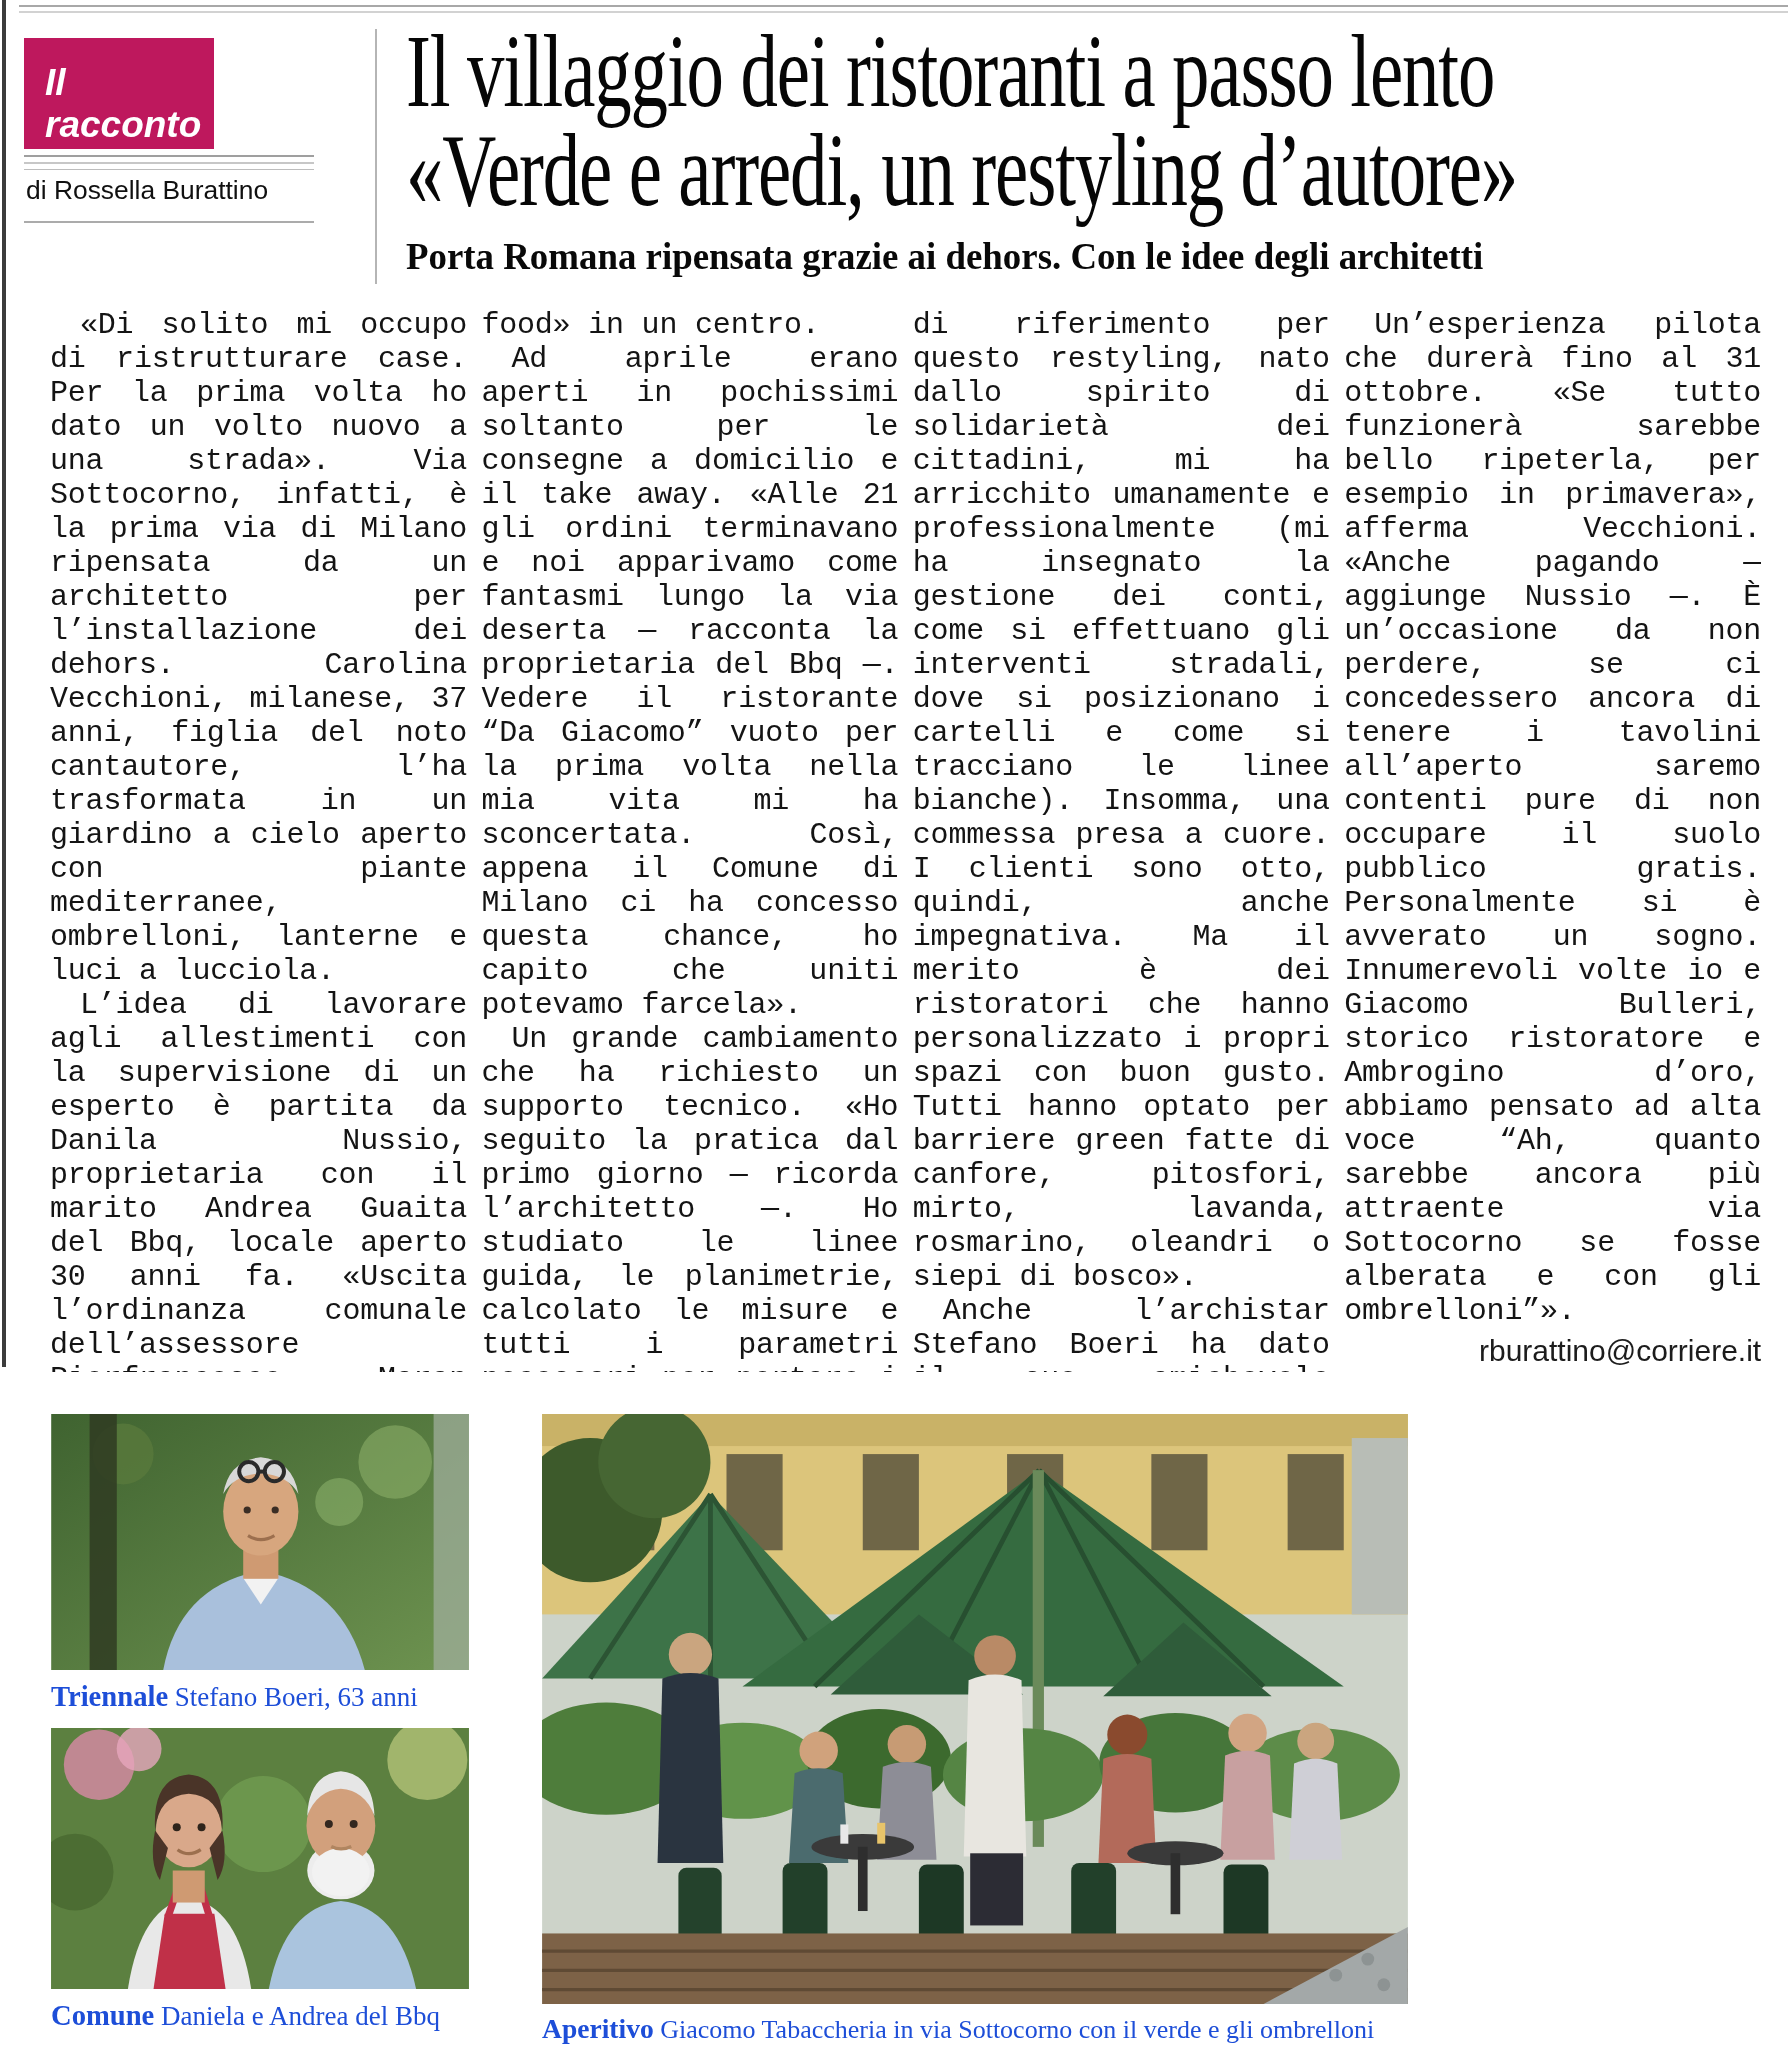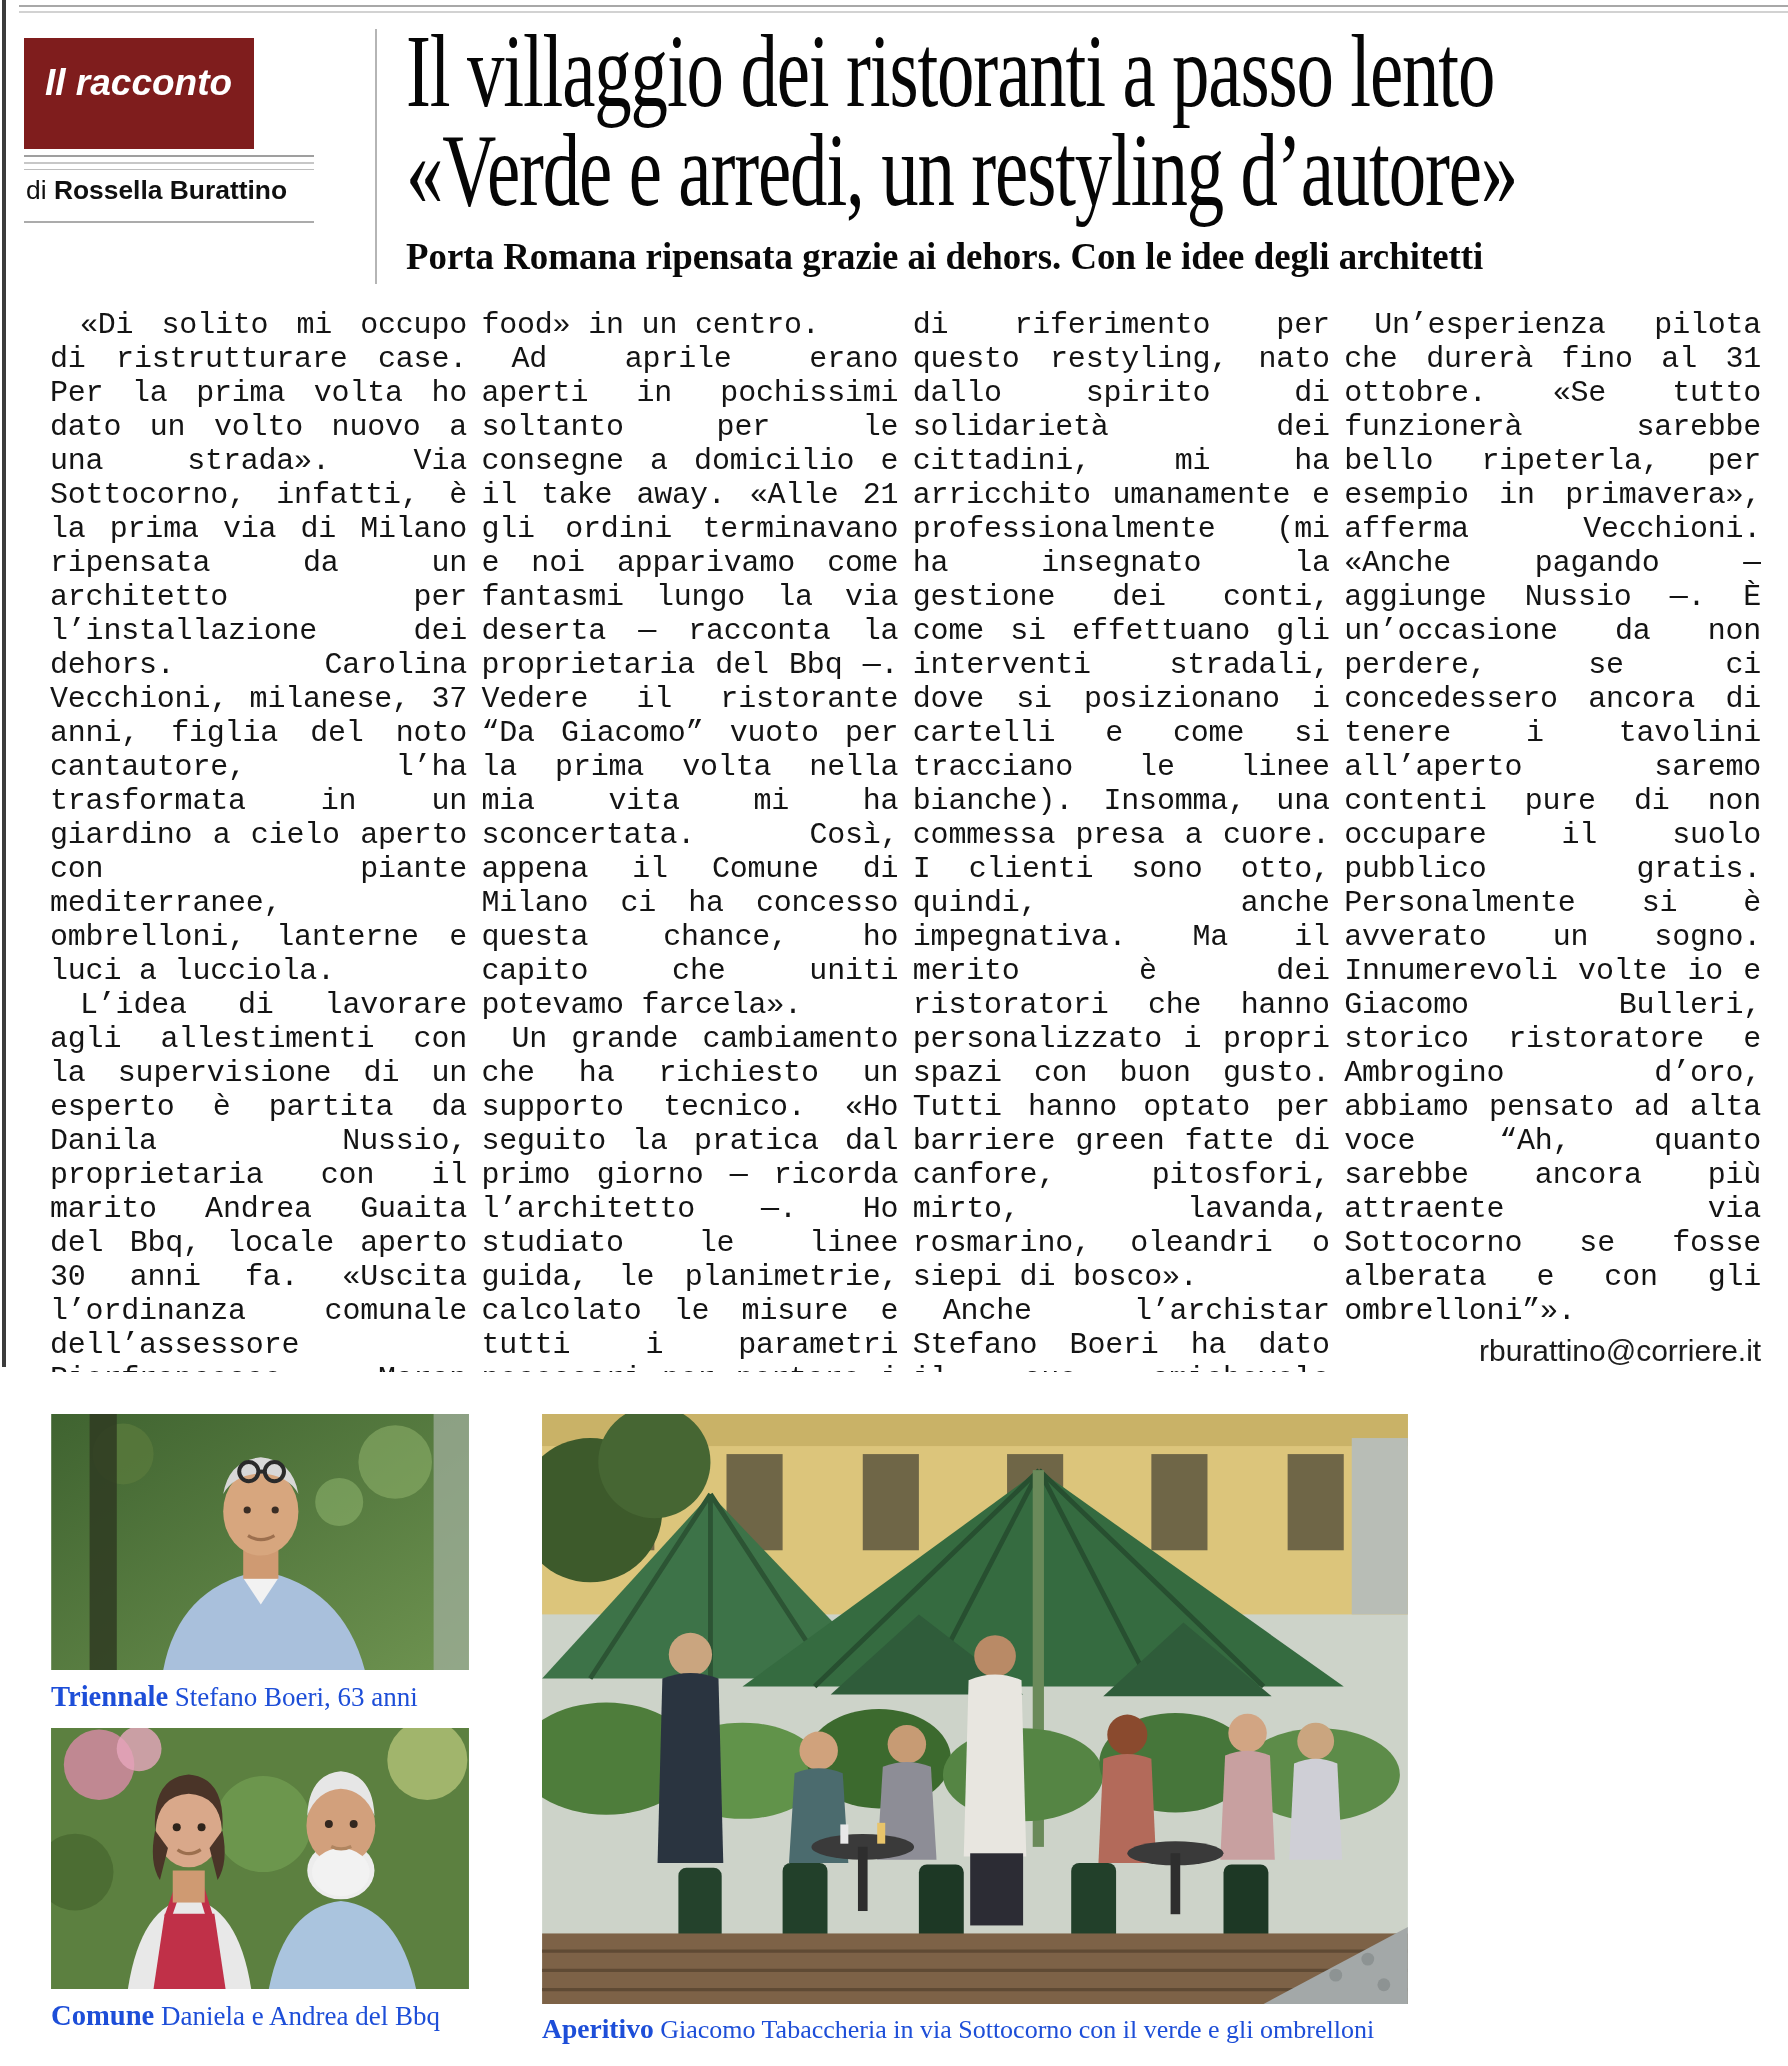--- a/index.html
+++ b/index.html
@@ -7,31 +7,31 @@
         font-family:"Liberation Serif",serif;color:#161616;}
 
   
   .rule-h{position:absolute;background:#b9b9b9;}
   .rule-top-1{left:19px;top:4.8px;width:1769px;height:2.4px;background:#a8a8a8;}
   .rule-top-2{left:19px;top:11.2px;width:1769px;height:1.6px;background:#d2d2d2;}
   .edge-left{position:absolute;left:2.4px;top:0;width:3.2px;height:1367px;background:#3c3c3c;}
   .head-divider{position:absolute;left:375px;top:29px;width:1.6px;height:255px;background:#b5b5b5;}
 
   
-  .kicker-box{position:absolute;left:24px;top:38px;width:230px;height:111px;background:#7f1d1d;}
+  .kicker-box{position:absolute;left:24px;top:38px;width:190px;height:111px;background:#be185d;}
   .kicker-label{position:absolute;left:21px;top:24px;color:#ffffff;font-family:"Liberation Sans",sans-serif;
                 font-weight:bold;font-style:italic;font-size:37px;letter-spacing:0;}
   .kicker-rules{position:absolute;left:24px;top:155px;width:290px;}
   .kicker-rules div{height:2.4px;background:#9f9f9f;margin-bottom:4.8px;}
   .kicker-rules div:nth-child(2){background:#c7c7c7;height:1.6px;}
   .kicker-rules div:nth-child(3){background:#bdbdbd;height:1.6px;}
 
   .byline{position:absolute;left:26px;top:175px;font-family:"Liberation Sans",sans-serif;font-size:26.4px;color:#101010;}
   .byline .by-prefix{font-weight:400;}
-  .byline .by-author{font-weight:bold;}
+  .byline .by-author{font-weight:normal;}
   .byline-rule{position:absolute;left:24px;top:221px;width:290px;height:1.6px;background:#ababab;}
 
   
   .headline{position:absolute;left:406px;top:21px;width:1383px;}
   .hl-line{font-family:"Liberation Serif",serif;font-weight:400;color:#060606;font-size:104px;
            line-height:99px;white-space:nowrap;transform:scale(0.72,1);transform-origin:left top;
            letter-spacing:-1.6px;}
   .subhead{position:absolute;left:406px;top:234px;width:1383px;font-family:"Liberation Serif",serif;
            font-weight:bold;font-size:38px;color:#090909;white-space:nowrap;transform:scale(0.97,1);
            transform-origin:left top;}

